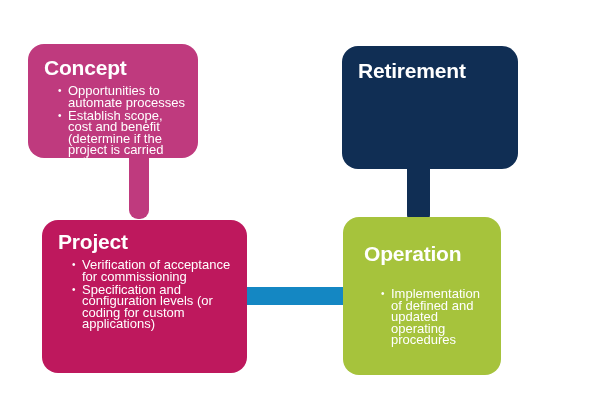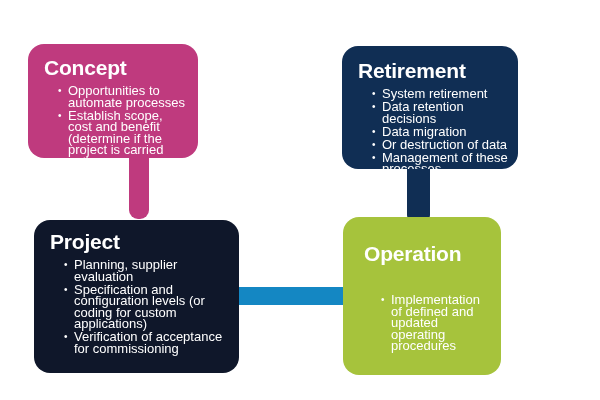--- a/index.html
+++ b/index.html
@@ -55,21 +55,21 @@
     position: absolute;
     left: 0;
     top: 0;
     font-size: 10px;
   }
   
   .box-concept    { left: 28px;  top: 44px;  width: 170px; height: 114px; padding: 11px 10px 0 16px; }
   .box-retirement { left: 342px; top: 46px;  width: 176px; height: 123px; padding: 12px 8px 0 16px; }
   .box-project    { left: 34px;  top: 220px; width: 205px; height: 153px; padding: 9px 8px 0 16px; }
   .box-operation  { left: 343px; top: 217px; width: 158px; height: 158px; padding: 24px 8px 0 21px; }
-  .box-operation .bullets { margin-top: 28px; padding-left: 17px; }
+  .box-operation .bullets { margin-top: 22px; padding-left: 17px; }
 
   .connector-concept-project    { left: 129px; top: 156px; width: 20px;  height: 63px; }
   .connector-retirement-operation { left: 407px; top: 160px; width: 23px; height: 59px; }
   .connector-project-operation  { left: 235px; top: 287px; width: 112px; height: 18px; }
 </style>
 </head>
 <body>
 
 <div class="canvas">
 
@@ -80,35 +80,27 @@
   <div class="box box-concept" style="background: rgb(191, 58, 126);">
     <h2 class="box-title">Concept</h2>
     <ul class="bullets">
       <li>Opportunities to automate processes</li>
       <li>Establish scope, cost and benefit (determine if the project is carried out)</li>
     </ul>
   </div>
 
   <div class="box box-retirement" style="background: rgb(16, 46, 84);">
     <h2 class="box-title">Retirement</h2>
-    <ul class="bullets">
-      <li>System retirement</li>
-      <li>Data retention decisions</li>
-      <li>Data migration</li>
-      <li>Or destruction of data</li>
-      <li>Management of these processes</li>
-    </ul>
   </div>
 
-  <div class="box box-project" style="background: #0f172a;">
+  <div class="box box-project" style="background: #be185d; margin-left: 8px;">
     <h2 class="box-title">Project</h2>
     <ul class="bullets">
-      <li>Planning, supplier evaluation</li>
+      <li>Verification of acceptance for commissioning</li>
       <li>Specification and configuration levels (or coding for custom applications)</li>
-      <li>Verification of acceptance for commissioning</li>
     </ul>
   </div>
 
   <div class="box box-operation" style="background: rgb(166, 195, 60);">
     <h2 class="box-title">Operation</h2>
     <ul class="bullets">
       <li>Implementation of defined and updated operating procedures</li>
     </ul>
   </div>
 

